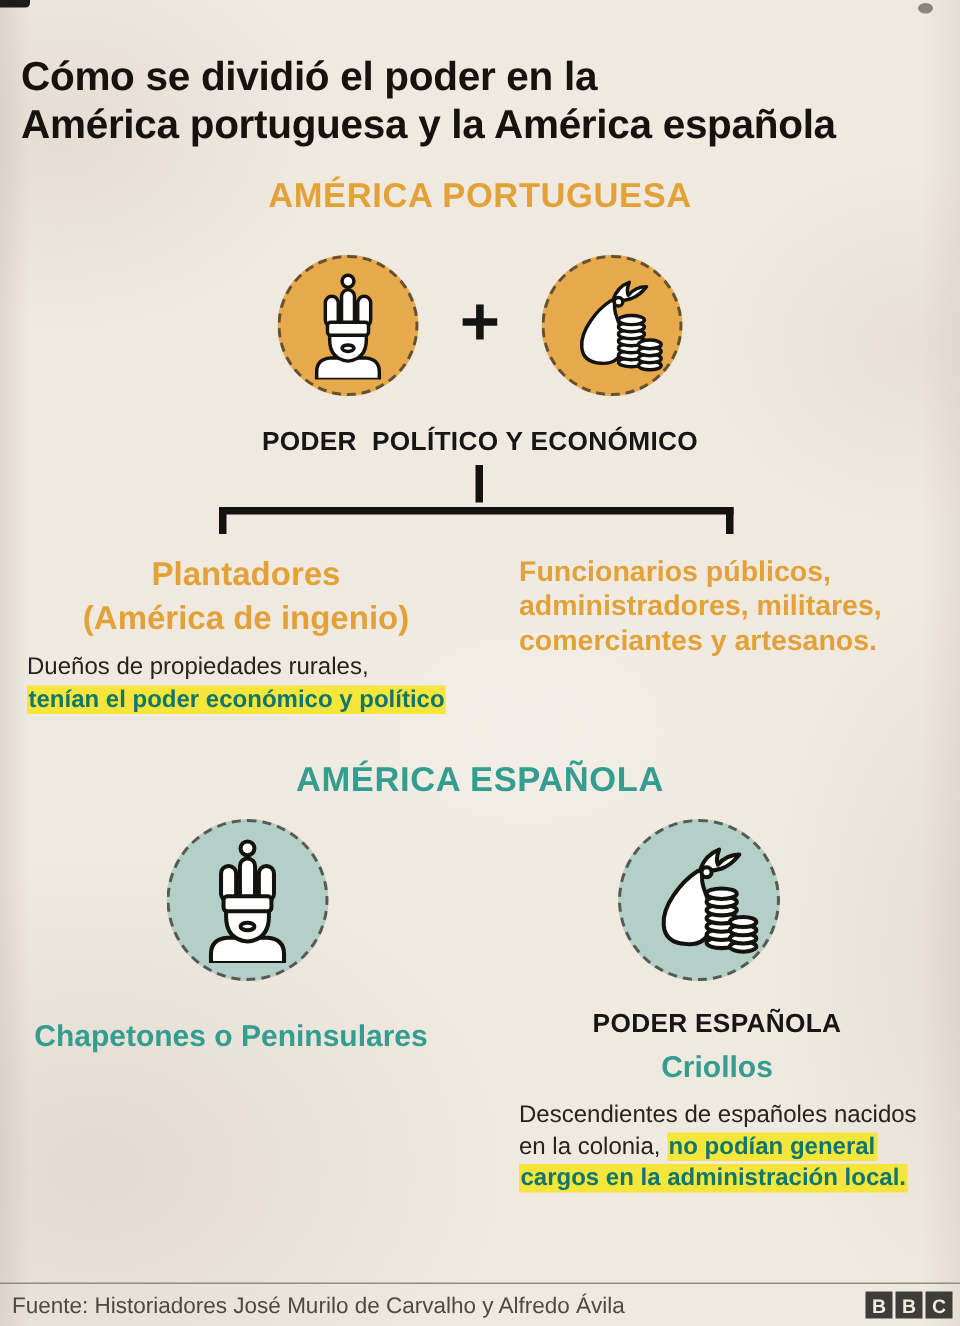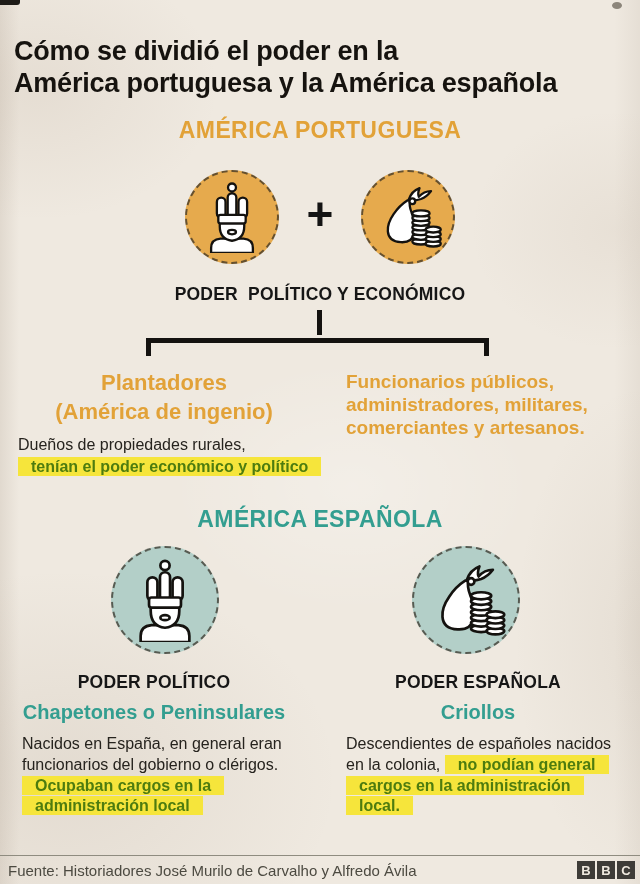--- a/index.html
+++ b/index.html
@@ -39,21 +39,21 @@
   .bracket{position:absolute;left:146px;top:338px;width:343px;height:18px;border-top:5px solid #141210;border-left:5px solid #141210;border-right:5px solid #141210;box-sizing:border-box;}
 
   .pt-col-left{position:absolute;left:12px;top:369px;width:304px;}
   .pt-col-left .col-h{text-align:center;font-size:22px;font-weight:bold;color:#E2A238;line-height:1.3;}
   .pt-col-left .col-h span{display:block;}
   .pt-body{margin-top:8px;padding-left:6px;font-size:16px;color:#26231e;line-height:1.35;}
   .pt-body .line{white-space:nowrap;}
 
   .pt-col-right{position:absolute;left:346px;top:370px;width:290px;font-size:19px;font-weight:bold;color:#E2A238;line-height:1.22;}
 
-  .hl{background:#F6E53B;padding:1px 13px;font-weight:bold;color:#4d7c0f;box-decoration-break:clone;text-align:right;-webkit-box-decoration-break:clone;}
+  .hl{background:#F6E53B;padding:1px 1px;font-weight:bold;color:#0f766e;box-decoration-break:clone;text-align:right;-webkit-box-decoration-break:clone;}
 
   .es-col{position:absolute;top:672px;}
   .es-col.left{left:6px;width:296px;}
   .es-col.right{left:330px;width:296px;}
   .power2{text-align:center;font-size:17.5px;font-weight:bold;color:#161616;letter-spacing:.2px;}
   .group-name{text-align:center;font-size:20px;font-weight:bold;color:#339E90;margin-top:8px;}
   .es-body{margin-top:10px;margin-left:16px;width:270px;font-size:16px;line-height:1.3;color:#26231e;}
 
   .footer-line{position:absolute;left:0;top:855px;width:640px;border-top:1.5px solid #8f8c80;}
   .source{position:absolute;left:8px;top:862px;font-size:15px;color:#4c4a41;}
@@ -167,23 +167,21 @@
         <ellipse cx="68" cy="45" rx="12" ry="4.2"></ellipse>
         <ellipse cx="85" cy="87" rx="10.5" ry="4"></ellipse>
         <ellipse cx="85" cy="80.5" rx="10.5" ry="4"></ellipse>
         <ellipse cx="85" cy="74" rx="10.5" ry="4"></ellipse>
         <ellipse cx="85" cy="67.5" rx="10.5" ry="4"></ellipse>
       </g>
     </svg>
   </div>
 
   <div class="es-col left">
-    <div class="power2">PODER POLÍTICO</div>
     <div class="group-name">Chapetones o Peninsulares</div>
-    <div class="es-body"><span>Nacidos en España, en general eran funcionarios del gobierno o clérigos. </span><span class="hl">Ocupaban cargos en la administración local</span></div>
   </div>
 
   <div class="es-col right">
     <div class="power2">PODER ESPAÑOLA</div>
     <div class="group-name">Criollos</div>
     <div class="es-body"><span>Descendientes de españoles nacidos en la colonia, </span><span class="hl">no podían general cargos en la administración local.</span></div>
   </div>
 
   <div class="footer-line"></div>
   <div class="source">Fuente: Historiadores José Murilo de Carvalho y Alfredo Ávila</div>

